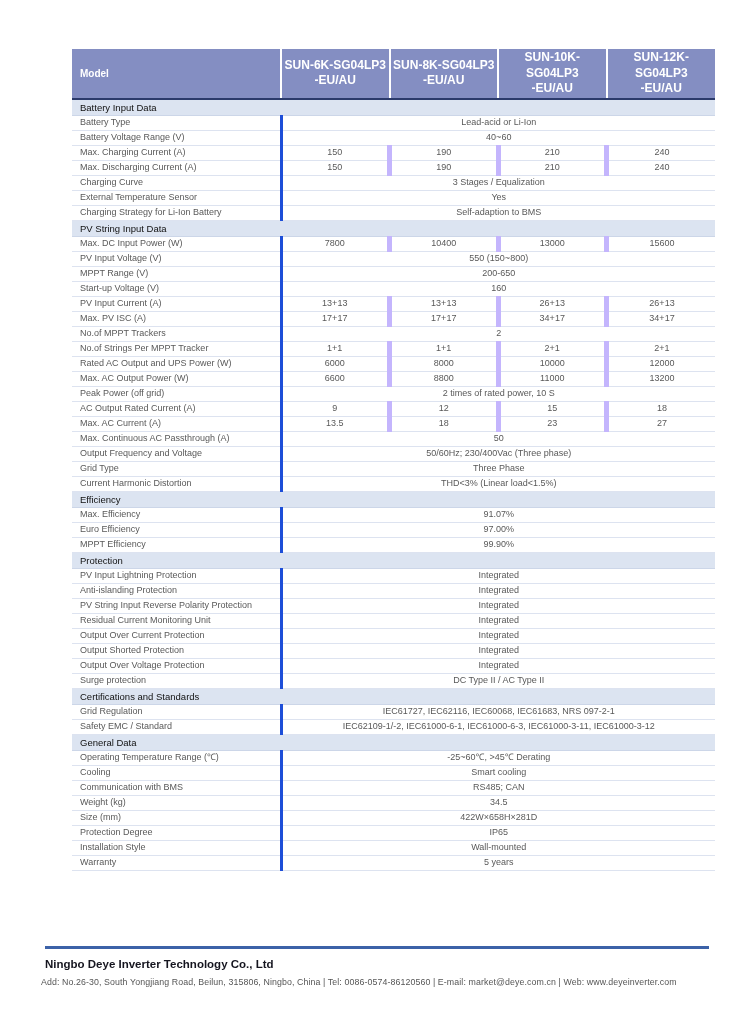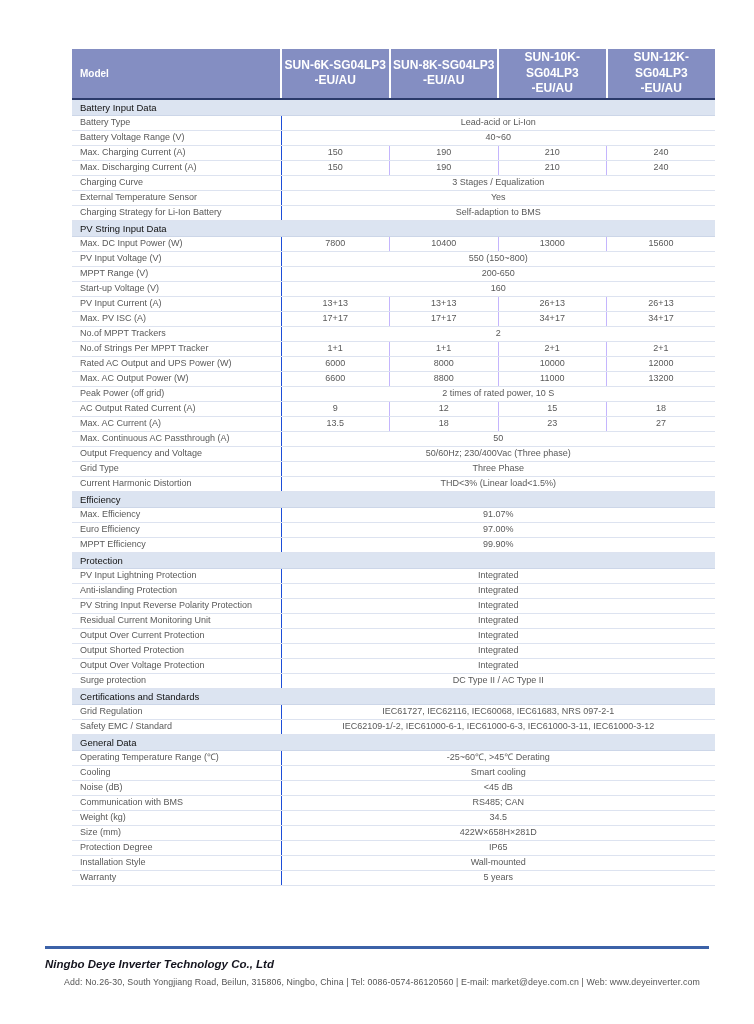--- a/index.html
+++ b/index.html
@@ -62,52 +62,50 @@
     border-bottom: 1px solid #ccd6e8;
   }
   tr.data-row td {
     height: 15px;
     padding: 0;
     border-bottom: 1px solid #dde3f0;
     line-height: 1.1;
   }
   td.label-cell {
     padding-left: 8px !important;
-    border-right: 1px solid #1d4ed8;
+    border-right: 3px solid #1d4ed8;
     text-align: left;
   }
   td.value-cell { text-align: center; }
-  td.value-cell + td.value-cell { border-left: 1px solid #c4b5fd; }
+  td.value-cell + td.value-cell { border-left: 5px solid #c4b5fd; }
   td.span-cell { text-align: center; }
   .footer-rule {
     position: absolute;
     left: 45px;
     top: 946px;
     width: 664px;
     height: 3px;
     background: var(--rule-blue);
   }
   .company {
     position: absolute;
     left: 45px;
     top: 958px;
     font-size: 11.5px;
     font-weight: bold;
     color: #15151f;
-    font-style: italic;
   }
   .address {
     position: absolute;
-    left: 47px;
+    left: 41px;
     top: 977px;
     width: 670px;
     font-size: 8.8px;
     color: #555555;
     letter-spacing: 0.1px;
-    text-align: center;
   }
 </style>
 </head>
 <body>
 
 <div class="page">
 
   <table class="spec">
     <colgroup>
       <col class="c-label">
@@ -328,24 +326,20 @@
         </tr>
         <tr class="data-row">
           <td class="label-cell">Operating Temperature Range (℃)</td>
           <td class="span-cell" colspan="4">-25~60℃, &gt;45℃ Derating</td>
         </tr>
         <tr class="data-row">
           <td class="label-cell">Cooling</td>
           <td class="span-cell" colspan="4">Smart cooling</td>
         </tr>
         <tr class="data-row">
-          <td class="label-cell">Noise (dB)</td>
-          <td class="span-cell" colspan="4">&lt;45 dB</td>
-        </tr>
-        <tr class="data-row">
           <td class="label-cell">Communication with BMS</td>
           <td class="span-cell" colspan="4">RS485; CAN</td>
         </tr>
         <tr class="data-row">
           <td class="label-cell">Weight (kg)</td>
           <td class="span-cell" colspan="4">34.5</td>
         </tr>
         <tr class="data-row">
           <td class="label-cell">Size (mm)</td>
           <td class="span-cell" colspan="4">422W×658H×281D</td>

